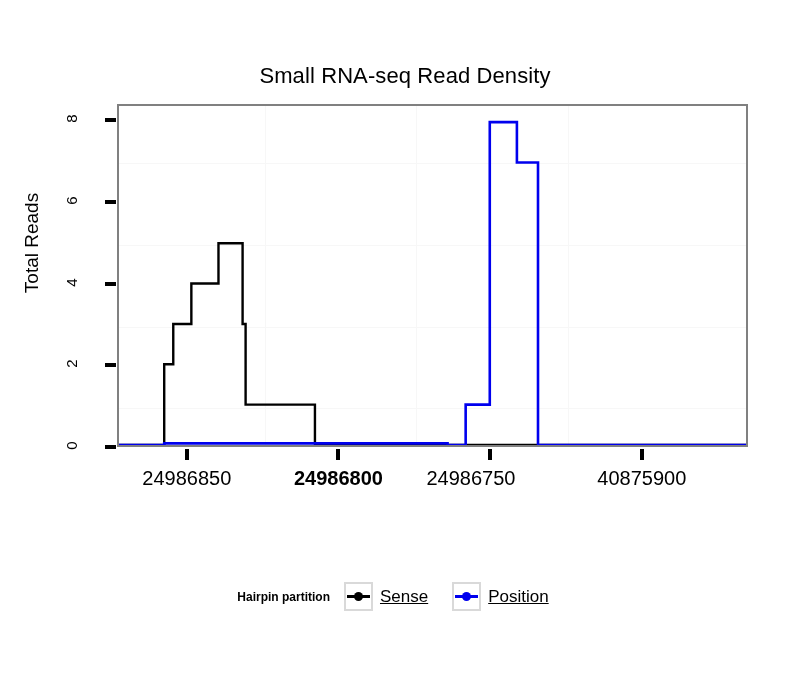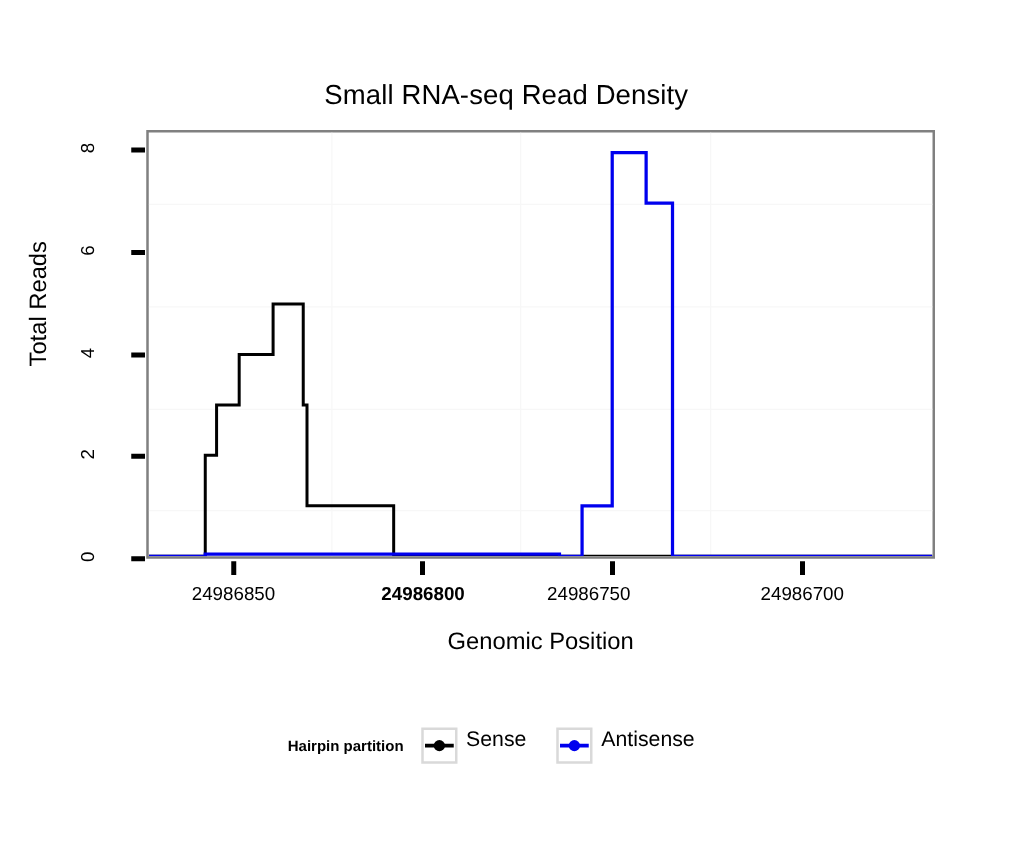--- a/index.html
+++ b/index.html
@@ -95,42 +95,44 @@
     transform-origin: center center;
   }
   .x-tick-mark {
     position: absolute;
     width: 4px;
     height: 11px;
     background: #000;
   }
   .x-tick-label {
     position: absolute;
-    font-size: 15px;
+    font-size: 20px;
     text-align: center;
     width: 140px;
   }
   .legend {
     position: absolute;
     left: 0;
     top: 582px;
     width: 810px;
     display: flex;
     justify-content: center;
     align-items: center;
     gap: 0px;
   }
   .legend-title {
     font-size: 12px;
     font-weight: bold;
     margin-right: 14px;
   }
   .legend-entry {
     display: flex;
+    align-items: center;
     margin-right: 6px;
+    text-decoration: underline;
   }
   .legend-key {
     width: 29px;
     height: 29px;
     background: #d9d9d9;
     display: flex;
     align-items: center;
     justify-content: center;
     margin-right: 7px;
   }
@@ -199,42 +201,41 @@
   </div>
 
   <div id="x-axis">
       <div class="x-tick-mark" style="left: 184.774px; top: 449px;"></div>
       <div class="x-tick-label" style="left: 116.774px; top: 467px;">24986850</div>
       <div class="x-tick-mark" style="left: 336.457px; top: 449px;"></div>
       <div class="x-tick-label" style="left: 268.457px; top: 467px; font-weight: bold;">24986800</div>
       <div class="x-tick-mark" style="left: 488.139px; top: 449px;"></div>
       <div class="x-tick-label" style="left: 401px; top: 467px;">24986750</div>
       <div class="x-tick-mark" style="left: 639.822px; top: 449px;"></div>
-      <div class="x-tick-label" style="left: 571.822px; top: 467px;">24986700</div>
+      <div class="x-tick-label" style="left: 571.822px; top: 467px;">40875900</div>
     </div>
 
-  <div class="x-axis-title">Genomic Position</div>
 
   <div class="legend">
     <span class="legend-title">Hairpin partition</span>
     <div id="legend-entries" style="display:flex;align-items:center;">
         <div class="legend-entry">
           <div class="legend-key">
             <div class="legend-key-inner">
               <div class="legend-key-line" style="background: rgb(0, 0, 0);"></div>
               <div class="legend-key-dot" style="background: rgb(0, 0, 0);"></div>
             </div>
           </div>
           <span class="legend-label">Sense</span>
         </div>
         <div class="legend-entry">
           <div class="legend-key">
             <div class="legend-key-inner">
               <div class="legend-key-line" style="background: rgb(0, 0, 238);"></div>
               <div class="legend-key-dot" style="background: rgb(0, 0, 238);"></div>
             </div>
           </div>
-          <span class="legend-label">Antisense</span>
+          <span class="legend-label">Position</span>
         </div>
       </div>
   </div>
 
 </div>
 
 </body></html>

